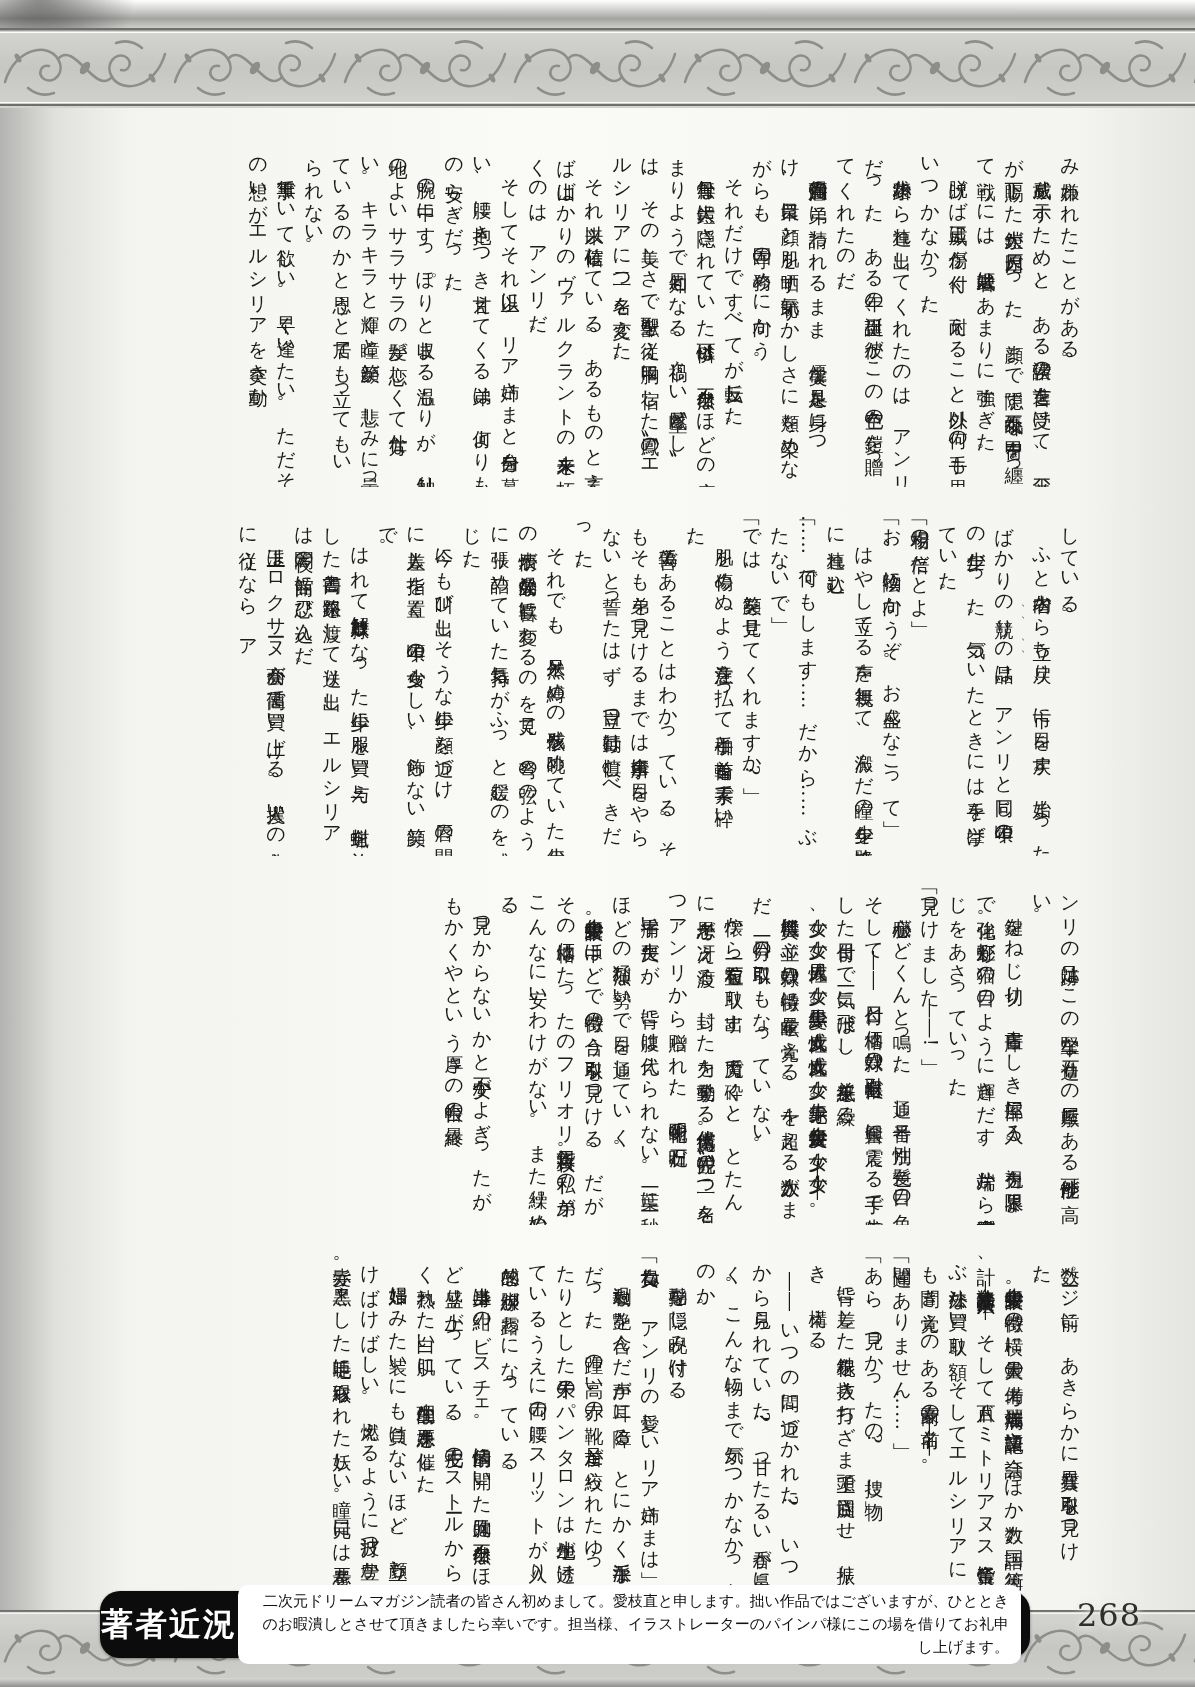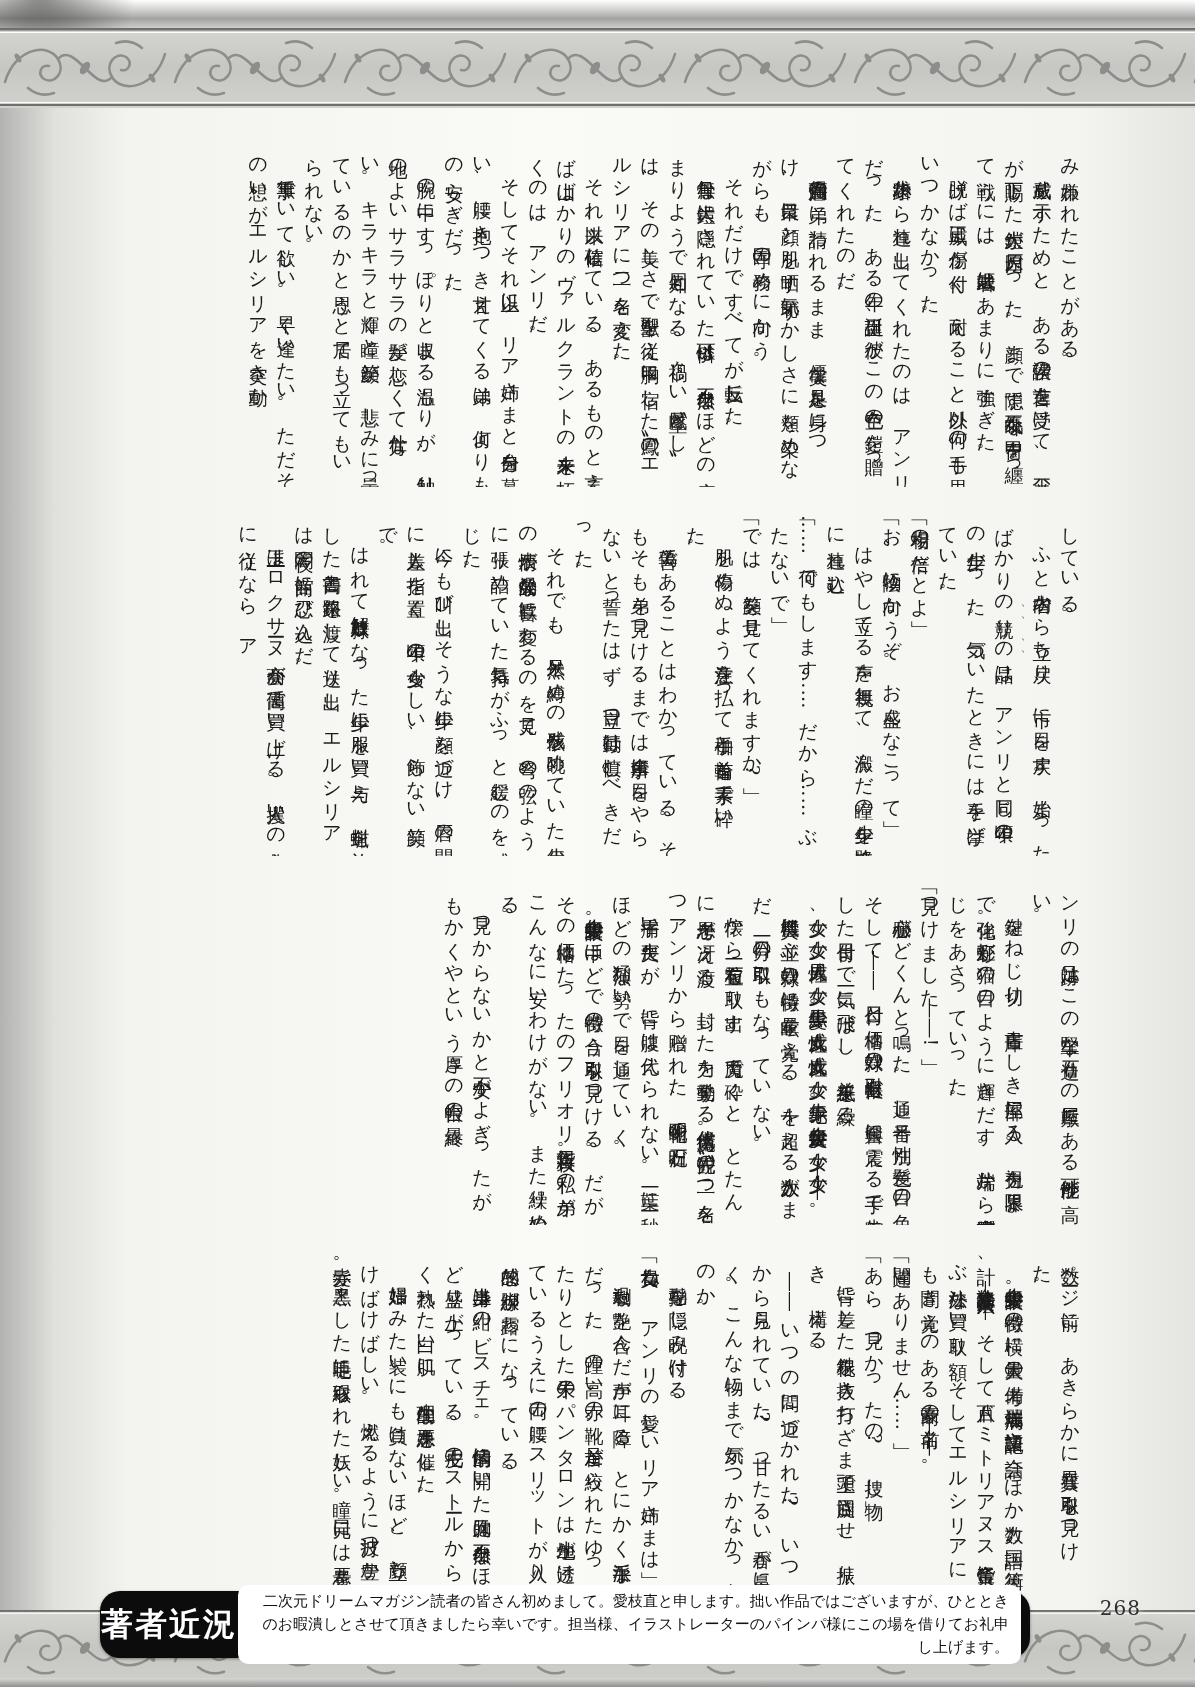--- a/index.html
+++ b/index.html
@@ -45,21 +45,21 @@
   }
   .band p{margin:0;padding:0;}
   .bouten{
     font-style:normal;
     -webkit-text-emphasis:filled sesame #1b1b1b;
     text-emphasis:filled sesame #1b1b1b;
   }
 
   .page-number{
     position:absolute;top:1596px;right:54px;z-index:3;
-    font-size:20px;color:#2e2e2c;letter-spacing:1px;
+    font-size:32px;color:#2e2e2c;letter-spacing:1px;
     text-shadow:0 0 6px #e8e8e5,0 0 10px #e8e8e5;
   }
 
   .footer-bar{
     position:absolute;top:1591px;left:100px;width:930px;height:67px;z-index:3;
     background:#0c0c0c;border-radius:20px;
     display:flex;align-items:center;
     box-shadow:0 1px 3px rgba(0,0,0,.4);
   }
   .footer-label{

